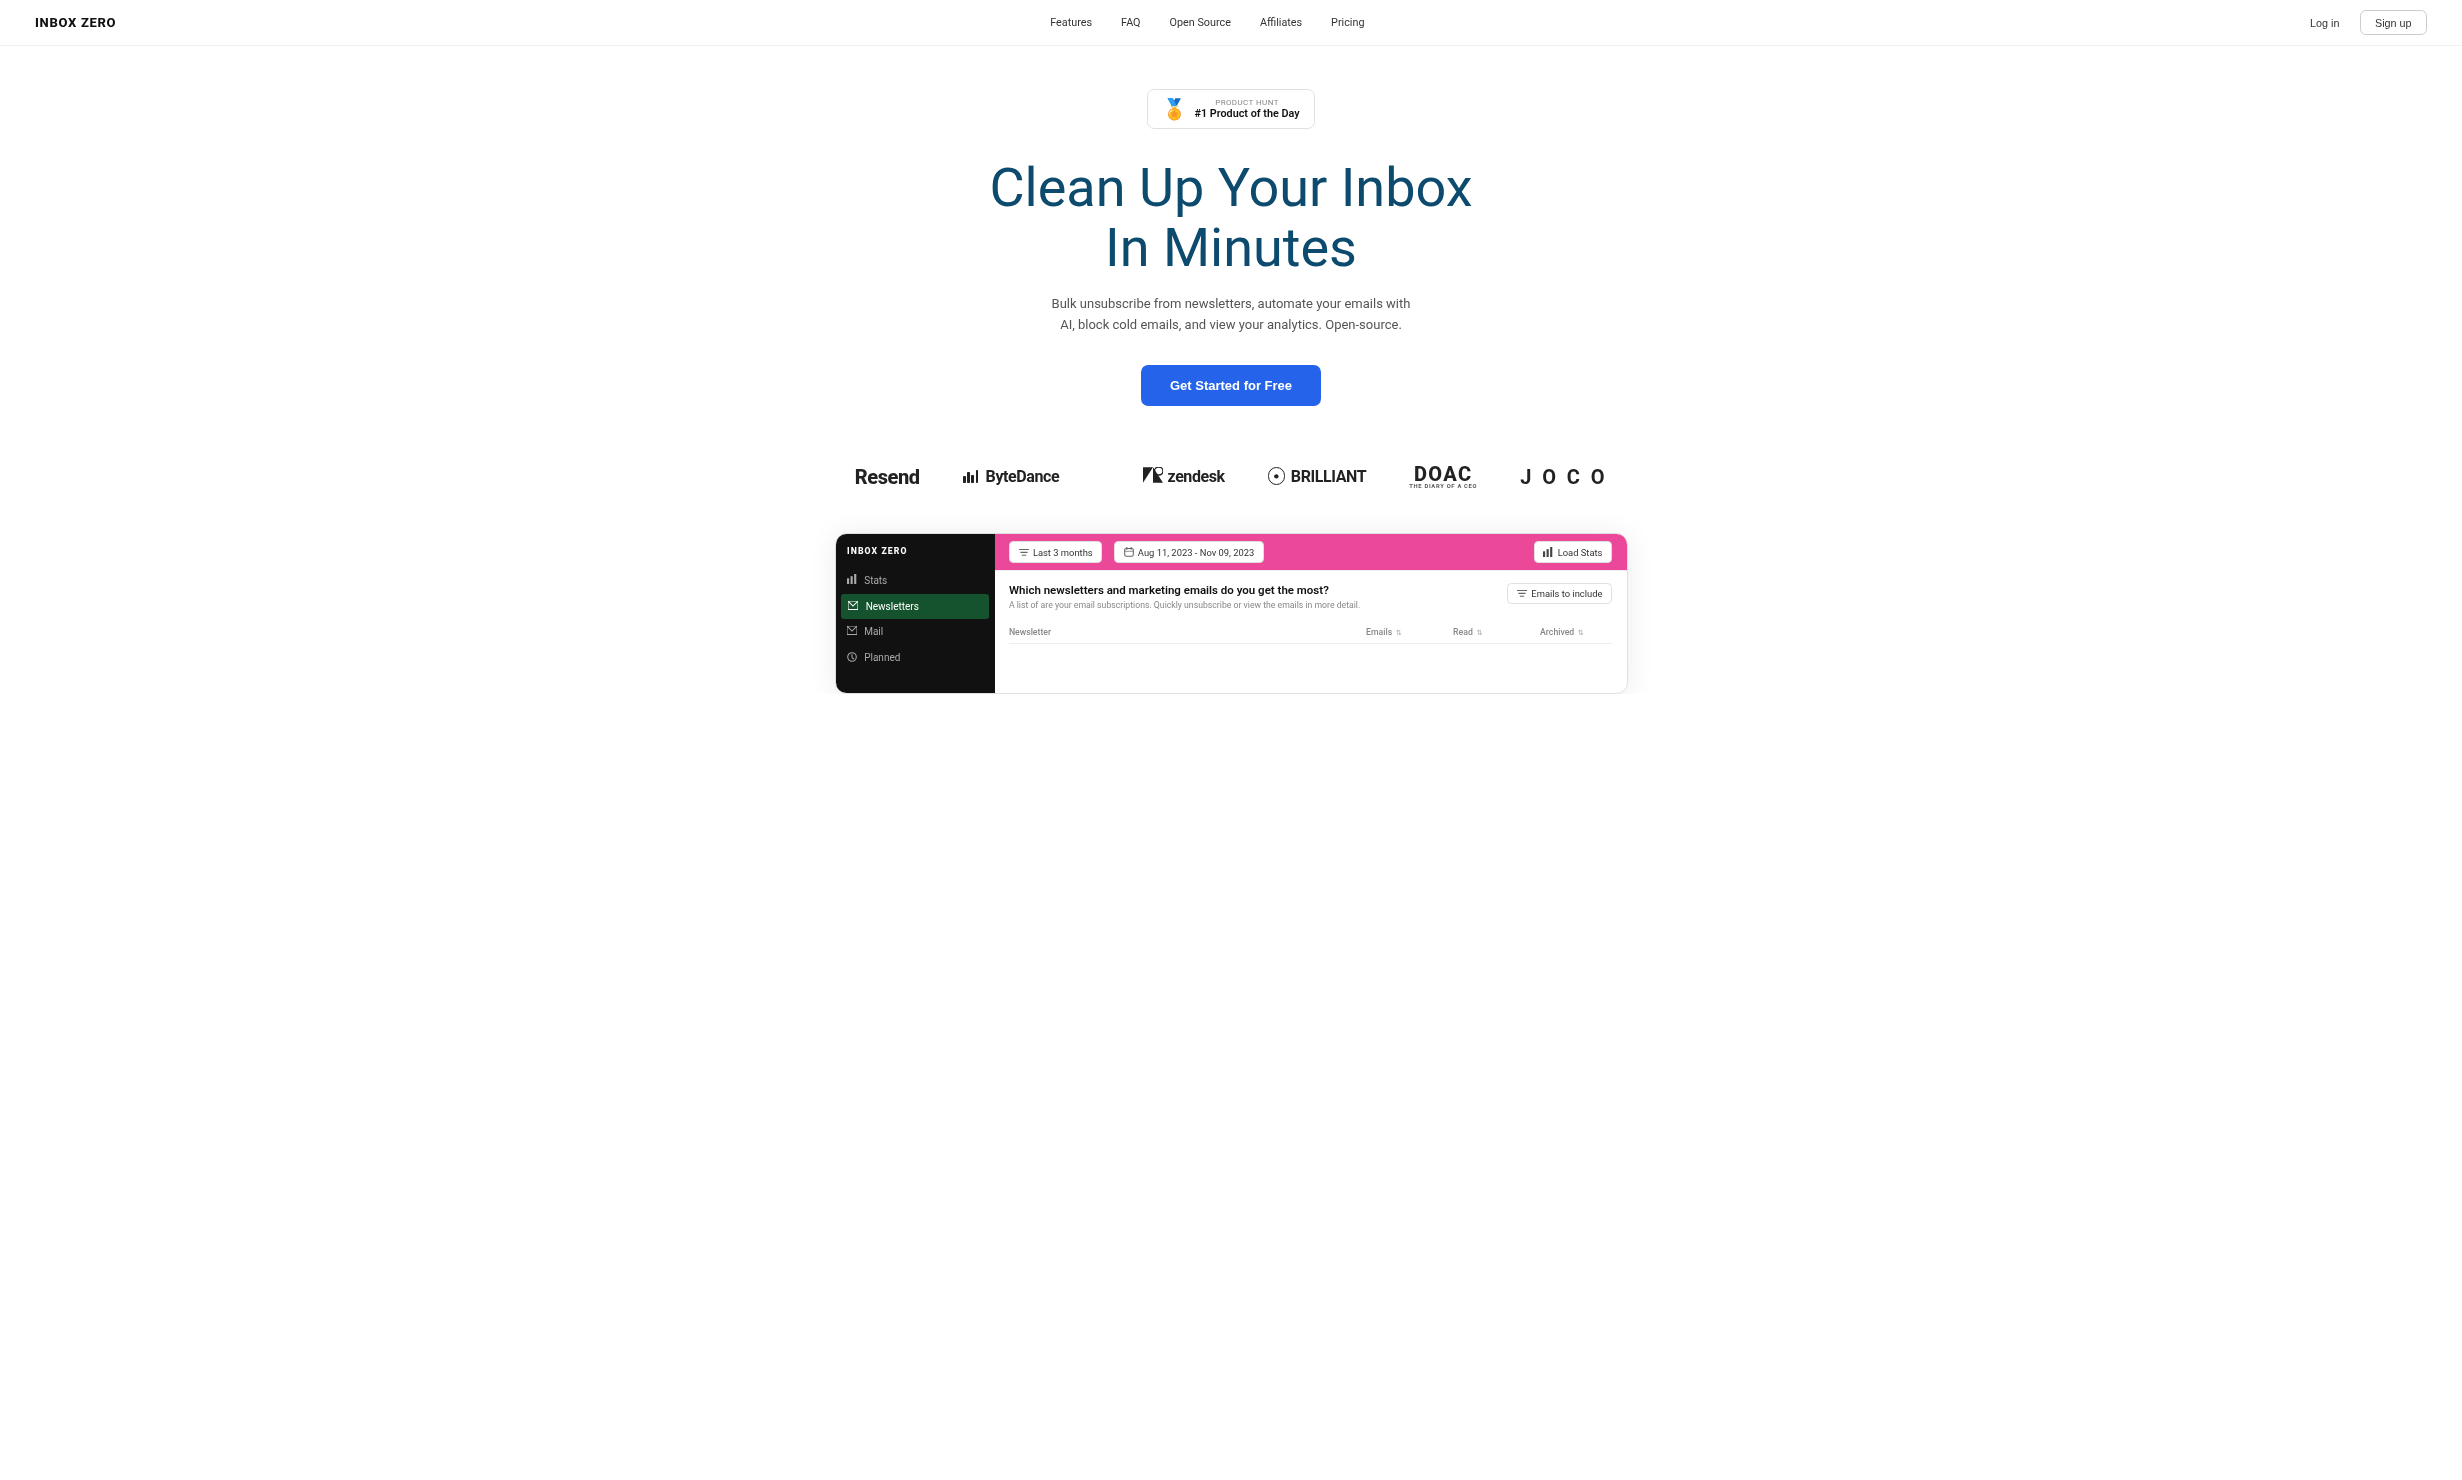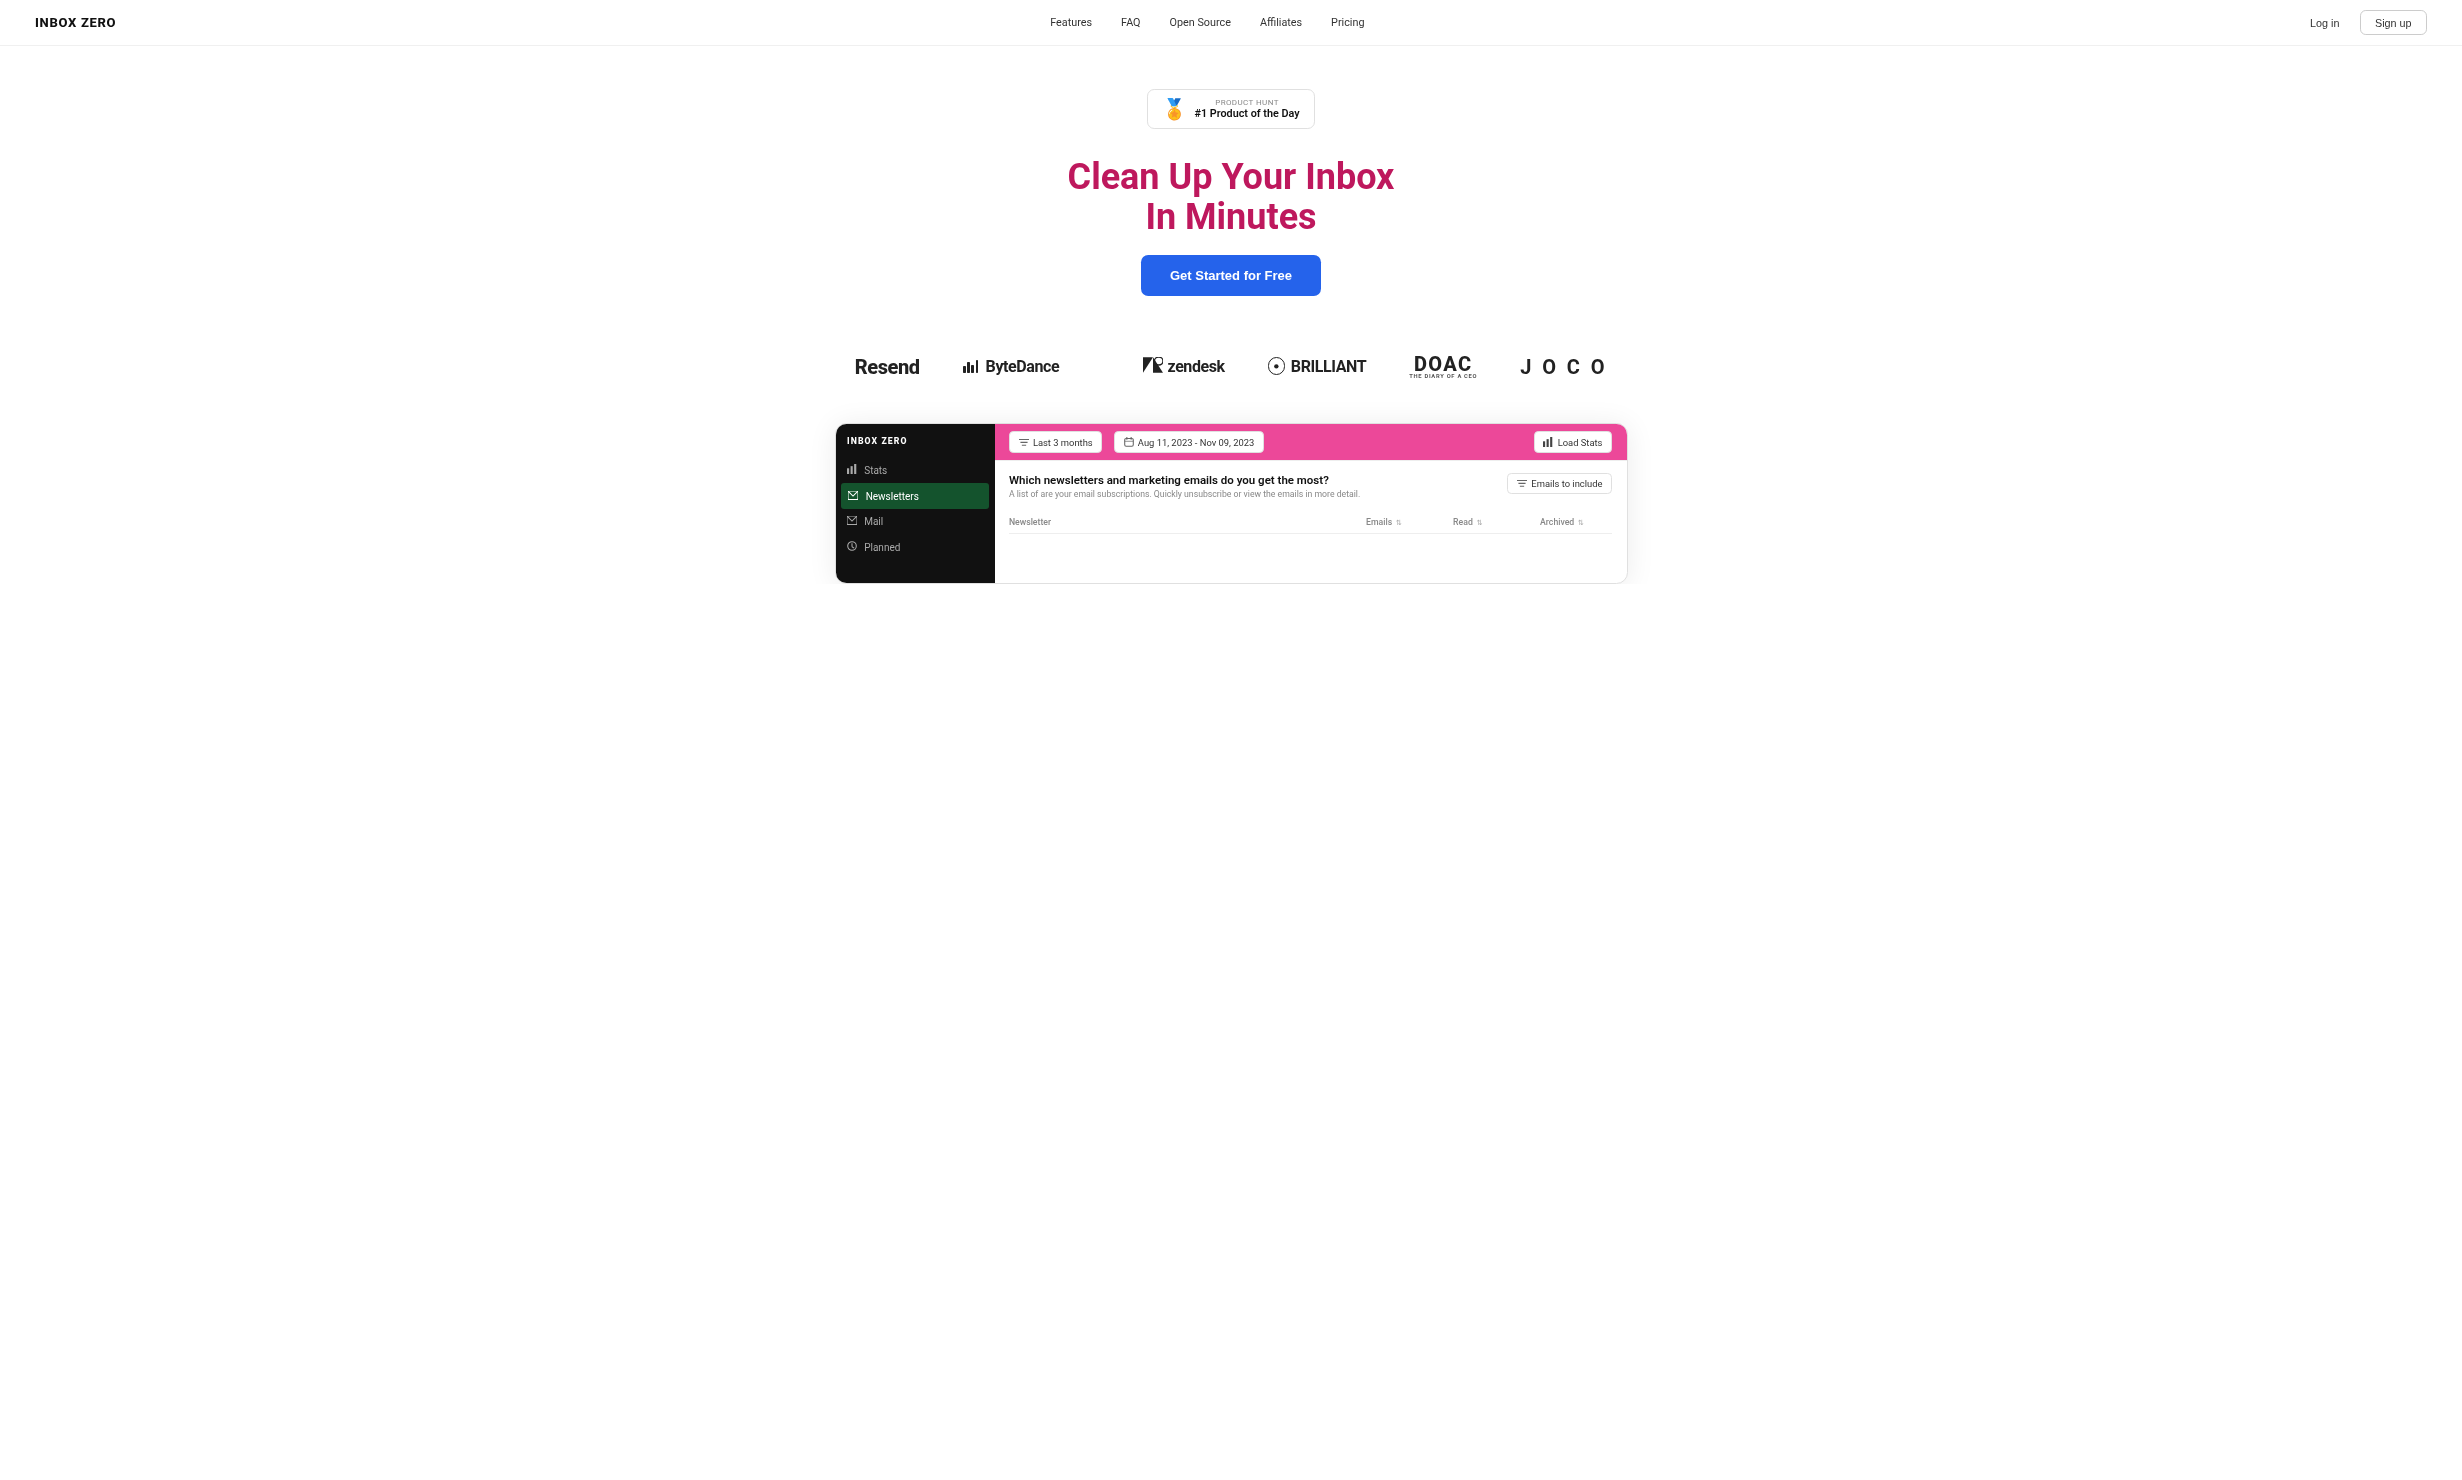--- a/index.html
+++ b/index.html
@@ -28,22 +28,22 @@
     }
     .product-hunt-badge {
       display: inline-flex; align-items: center; gap: 7.2px;
       border: 1.1px solid #e0e0e0; border-radius: 7.2px;
       padding: 7.2px 14.4px; margin-bottom: 29px; font-size: 10px;
     }
     .ph-label { font-size: 8px; color: #888; text-transform: uppercase; letter-spacing: 0.4px; display: block; }
     .ph-title { font-size: 10.8px; font-weight: 600; color: #111; text-align: center; }
     .trophy-icon { font-size: 20px; }
     .hero-title {
-      font-size: 36px; font-weight: 700; line-height: 1.1;
-      color: #be185d; max-width: 505px; margin-bottom: 17.3px;
+      font-size: 54px; font-weight: 400; line-height: 1.1;
+      color: #0c4a6e; max-width: 505px; margin-bottom: 17.3px;
     }
     .hero-subtitle {
       font-size: 13px; color: #555; max-width: 375px;
       line-height: 1.6; margin-bottom: 29px;
     }
     .btn-cta {
       background: #2563eb; color: #fff; border: none;
       border-radius: 7.2px; padding: 13px 29px; font-size: 13px;
       font-weight: 600; cursor: pointer;
     }
@@ -156,20 +156,21 @@
     <span class="trophy-icon">🏅</span>
     <div>
       <span class="ph-label">PRODUCT HUNT</span>
       <span class="ph-title">#1 Product of the Day</span>
     </div>
   </div>
   <h1 class="hero-title">
     <span>Clean Up Your Inbox</span><br>
     <span>In Minutes</span>
   </h1>
+  <p class="hero-subtitle">Bulk unsubscribe from newsletters, automate your emails with AI, block cold emails, and view your analytics. Open-source.</p>
   <button class="btn-cta">Get Started for Free</button>
 </section>
 
 <section class="trusted-section">
   <div class="logos-row">
     <div class="logo-item logo-resend">Resend</div>
     <div class="logo-item logo-bytedance">
       <div class="bars-icon">
         <span style="height:7.2px"></span>
         <span style="height:11.5px"></span>

